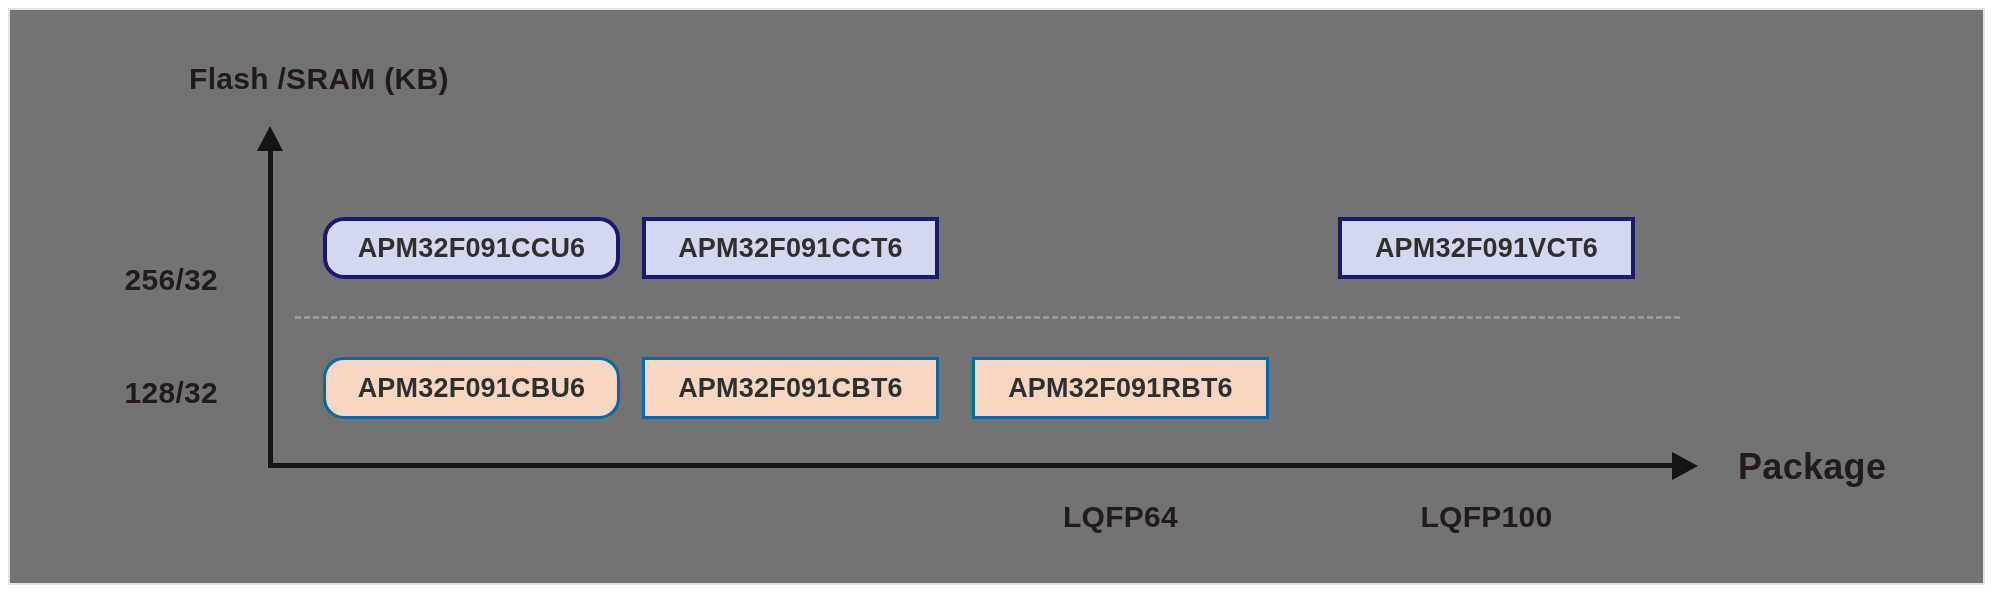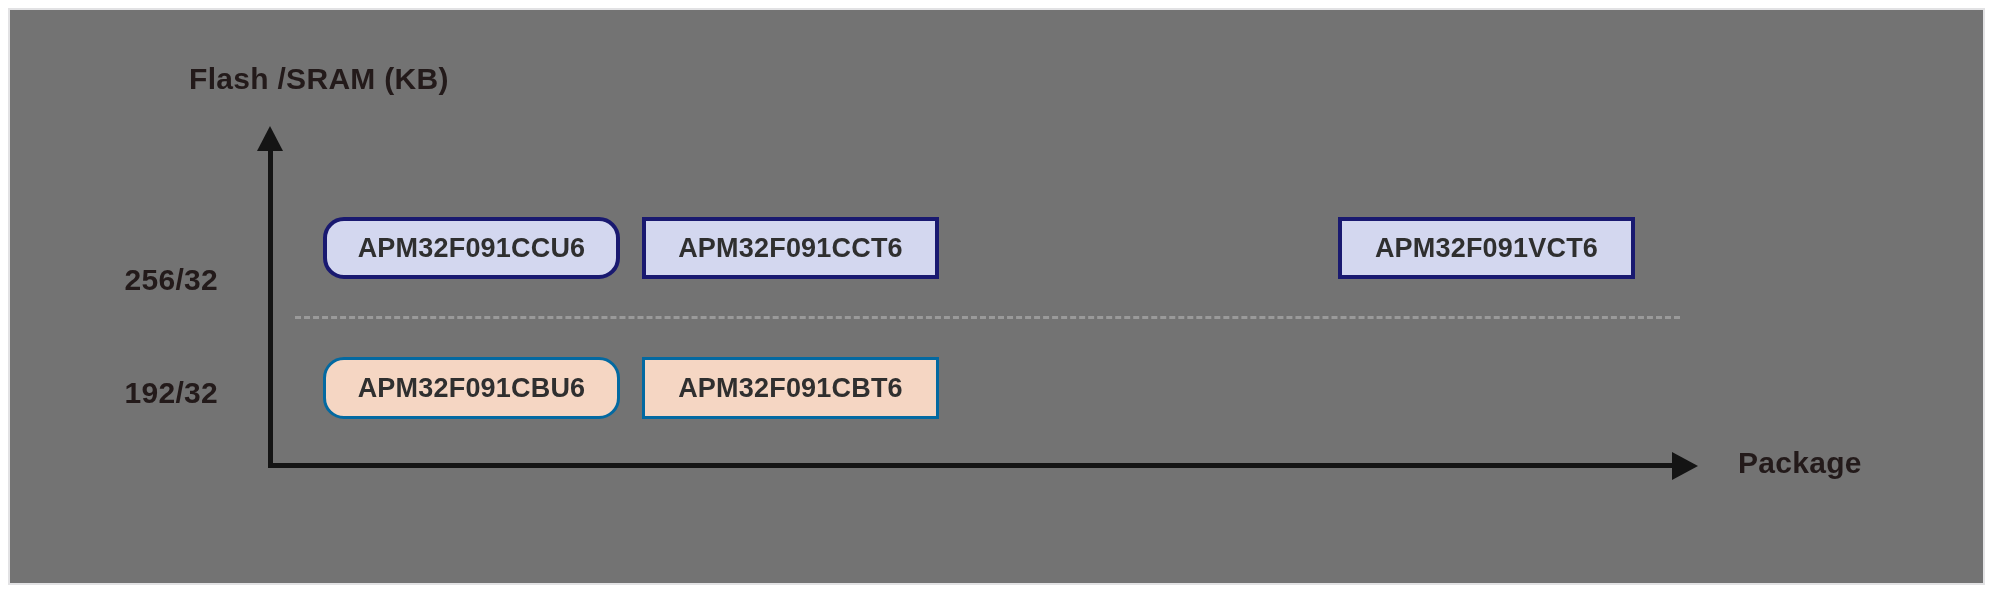--- a/index.html
+++ b/index.html
@@ -81,21 +81,21 @@
     top: 52px;
     font-size: 30px;
     color: #231a1a;
     white-space: nowrap;
     letter-spacing: 0.3px;
   }
   .axis-title-x {
     position: absolute;
     left: 1728px;
     top: 436px;
-    font-size: 30px;
+    font-size: 36px;
     color: #231a1a;
     white-space: nowrap;
     letter-spacing: 0.3px;
   }
 
   
   .ytick {
     position: absolute;
     right: 1765px;
     font-size: 30px;
@@ -166,26 +166,29 @@
 
     <div class="axis-line-v"></div>
     <div class="axis-arrow-up"></div>
     <div class="axis-line-h"></div>
     <div class="axis-arrow-right"></div>
 
     <div class="axis-title-y">Flash /SRAM (KB)</div>
     <div class="axis-title-x">Package</div>
 
     <div class="ytick ytick-top">256/32</div>
-    <div class="ytick ytick-bottom">192/32</div>
+    <div class="ytick ytick-bottom">128/32</div>
 
     <div class="divider"></div>
 
     <div class="part-box row-hi col-0">APM32F091CCU6</div>
     <div class="part-box row-hi col-1">APM32F091CCT6</div>
     <div class="part-box row-hi col-3">APM32F091VCT6</div>
 
     <div class="part-box row-lo col-0">APM32F091CBU6</div>
     <div class="part-box row-lo col-1">APM32F091CBT6</div>
+    <div class="part-box row-lo col-2">APM32F091RBT6</div>
 
+    <div class="xtick col-2">LQFP64</div>
+    <div class="xtick col-3">LQFP100</div>
 
   </div>
 </div>
 
 </body></html>

